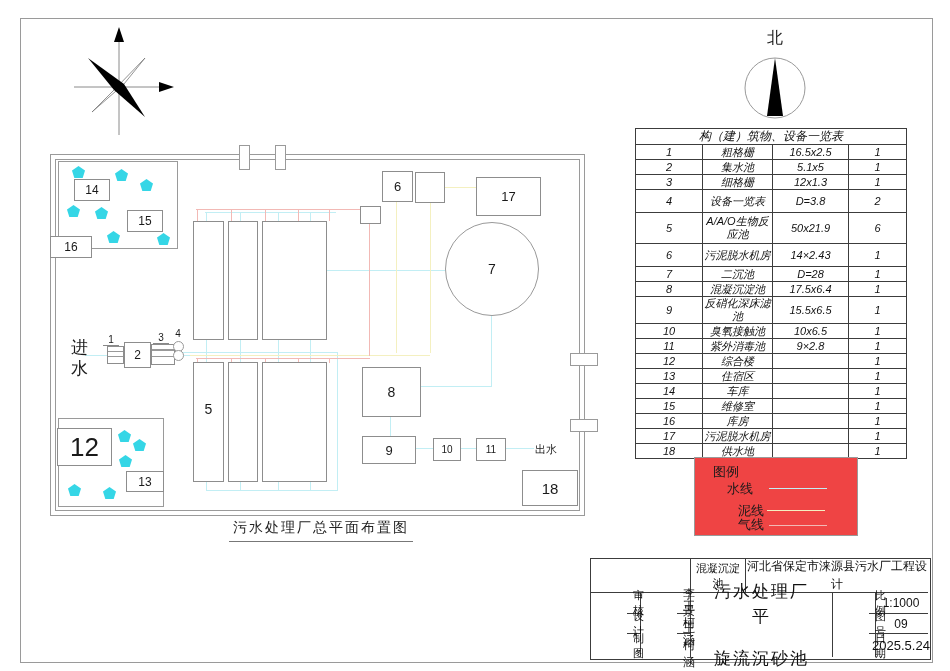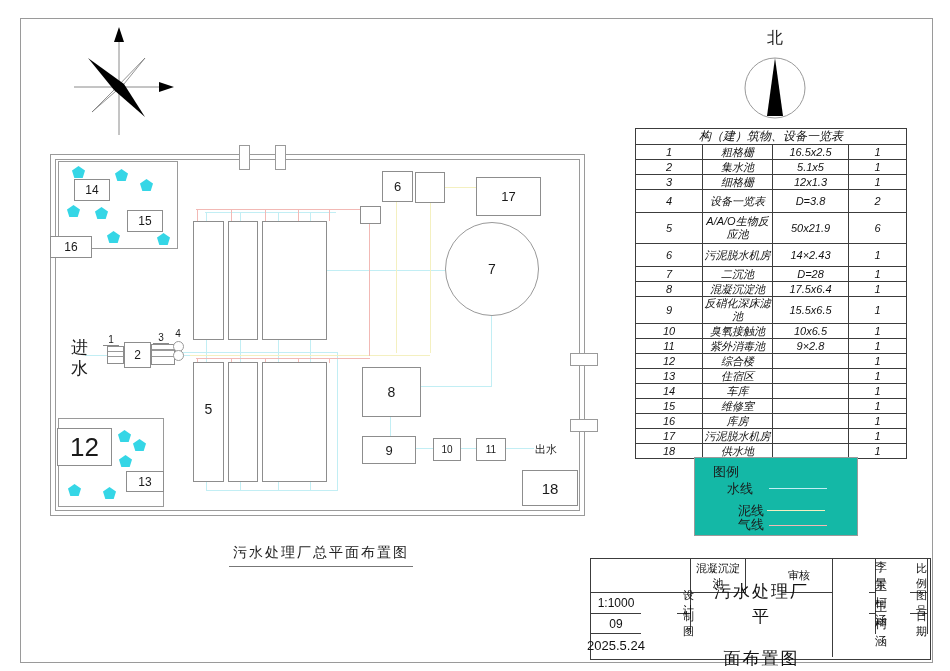--- a/index.html
+++ b/index.html
@@ -32,21 +32,21 @@
   .eqtable{left:635px;top:128px;width:271px;border-collapse:collapse;table-layout:fixed;
            font-size:11px;line-height:1.15;color:#111;font-style:italic;}
   .eqtable td,.eqtable th{border:1px solid #3c3c3c;padding:0;text-align:center;font-weight:normal;
            height:14px;overflow:hidden;}
   .eqtable .tt{height:15px;font-size:12px;}
   .eqtable .hh th{height:16px;font-size:12px;}
   .rh22 td{height:22px;}
   .rh30 td{height:30px;}
   .rh26 td{height:26px;}
   
-  .legend{left:694px;top:457px;width:162px;height:77px;border:1px solid #9a9a9a;background:#14b8a6;}
+  .legend{left:694px;top:457px;width:162px;height:77px;border:1px solid #9a9a9a;background:#ef4444;}
   .legend .ttl{position:absolute;left:18px;top:5px;font-size:13px;}
   .legline{position:absolute;width:58px;height:1px;}
   .leglab{position:absolute;font-size:13px;}
   
   .tblock{left:590px;top:558px;width:339px;height:100px;border:1px solid #3c3c3c;background:#fff;
           display:grid;grid-template-columns:50px 50px 55px 87px 41px 54px;
           grid-template-rows:34px 21px 20px 23px;font-size:11px;color:#111;}
   .tblock>div{border-right:1px solid #3c3c3c;border-bottom:1px solid #3c3c3c;
           display:flex;align-items:center;overflow:visible;}
   .tblock .no-r{border-right:none;}
@@ -181,21 +181,21 @@
   <div class="abs box" style="left:476px;top:438px;width:28px;height:21px;font-size:10px">11</div>
   <div class="abs" style="left:535px;top:442px;font-size:11px;">出水</div>
   <div class="abs box" style="left:522px;top:470px;width:54px;height:34px;font-size:15px">18</div>
 
   <div class="abs box" style="left:74px;top:179px;width:34px;height:20px">14</div>
   <div class="abs box" style="left:127px;top:210px;width:34px;height:20px">15</div>
   <div class="abs box" style="left:50px;top:236px;width:40px;height:20px">16</div>
   <div class="abs box" style="left:57px;top:428px;width:53px;height:36px;font-size:26px">12</div>
   <div class="abs box" style="left:126px;top:471px;width:36px;height:19px">13</div>
 
-  <div class="abs caption" style="left:229px;top:544px;">污水处理厂总平面布置图</div>
+  <div class="abs caption" style="left:229px;top:519px;">污水处理厂总平面布置图</div>
 
   <table class="abs eqtable">
     <colgroup>
         <col style="width:67px">
         <col style="width:70px">
         <col style="width:76px">
         <col style="width:58px">
       </colgroup>
     <tbody>
       <tr>
@@ -318,27 +318,30 @@
     <div class="legline" style="left: 74px; top: 30px; background: rgb(194, 238, 244);"></div>
     <div class="leglab" style="left:43px;top:44px">泥线</div>
     <div class="legline" style="left: 72px; top: 52px; background: rgb(244, 240, 192);"></div>
     <div class="leglab" style="left:43px;top:58px">气线</div>
     <div class="legline" style="left: 74px; top: 67px; background: rgb(242, 185, 181);"></div>
   </div>
 
   <div class="abs tblock">
     <div style="grid-column:1/3"></div>
     <div class="cc">混凝沉淀池</div>
+    <div class="cc projname no-r">
+      <span>河北省保定市涞源县污水厂工程设计</span>
+    </div>
 
     <div class="lp">审核</div>
     <div class="lp" style="font-size:12px">李景</div>
     <div class="cc bigtitle no-b">
       <span>
         <span>污水处理厂平</span>
-        <span>面布置图</span>
+        <span>旋流沉砂池</span>
       </span>
     </div>
     <div class="lp">比例</div>
     <div class="cc no-r" style="font-size:12px">1:1000</div>
 
     <div class="lp">设计</div>
     <div class="lp" style="font-size:12px">王柯涵</div>
     <div class="lp">图号</div>
     <div class="cc no-r" style="font-size:12px">09</div>
 

